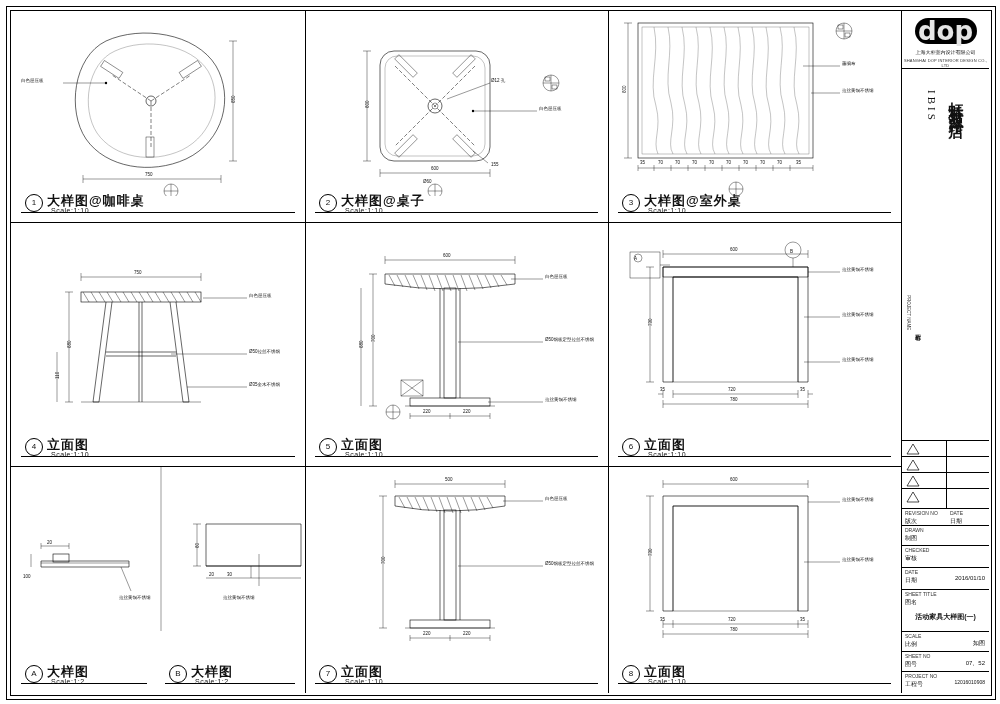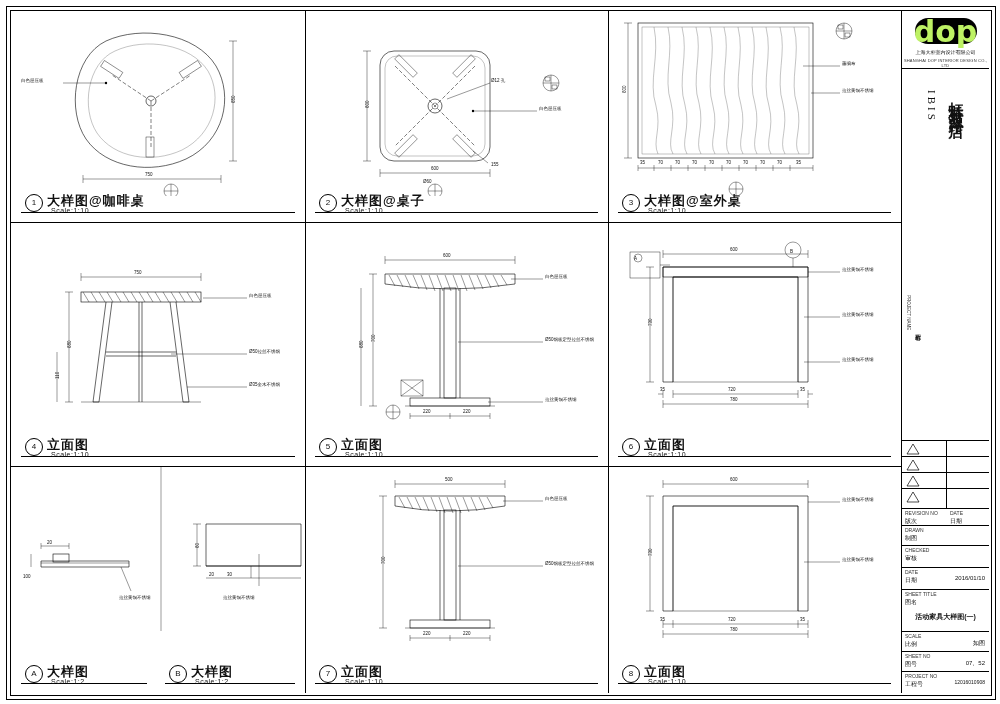--- a/index.html
+++ b/index.html
@@ -16,21 +16,21 @@
   .dtitle{position:absolute;bottom:4px;left:0;width:100%;height:26px;}
   .dtitle .circ{position:absolute;left:14px;top:2px;width:16px;height:16px;border:1px solid #000;border-radius:50%;
       font-size:8px;line-height:16px;text-align:center;}
   .dtitle .tname{position:absolute;left:36px;top:0px;font-size:13px;font-weight:bold;letter-spacing:1px;}
   .dtitle .tscale{position:absolute;left:40px;top:15px;font-size:7px;letter-spacing:.5px;}
   .dtitle .uline{position:absolute;left:10px;right:10px;top:20px;height:1px;background:#000;}
 
   
   .tpanel{position:absolute;right:11px;top:11px;width:88px;height:682px;border-left:1px solid #000;box-sizing:border-box;}
   .tp-sec{position:absolute;left:0;width:100%;box-sizing:border-box;border-bottom:1px solid #000;}
-  .logo-text{font-family:"DejaVu Sans",sans-serif;font-weight:bold;font-size:30px;color:#bef264;}
+  .logo-text{font-family:"DejaVu Sans",sans-serif;font-weight:bold;font-size:26px;color:#e5e5e5;}
   .logo-box{background:#000;border-radius:13px;width:62px;height:26px;display:flex;align-items:center;justify-content:center;}
   .cn-small{font-size:5px;text-align:center;color:#111;}
   .cn-tiny{font-size:4px;text-align:center;color:#333;letter-spacing:.2px;}
   .vtext{writing-mode:vertical-rl;text-orientation:mixed;}
   .proj-title{font-size:15px;font-weight:bold;letter-spacing:4px;}
   .proj-en{font-size:11px;letter-spacing:3px;font-family:"Liberation Serif",serif;}
   .fieldrow{position:relative;height:15px;border-bottom:1px solid #000;box-sizing:border-box;}
   .fieldrow .k{position:absolute;left:3px;top:1px;font-size:5px;color:#333;}
   .fieldrow .k2{position:absolute;left:3px;top:7px;font-size:6px;}
   .fieldrow .v{position:absolute;right:4px;top:5px;font-size:6px;}

